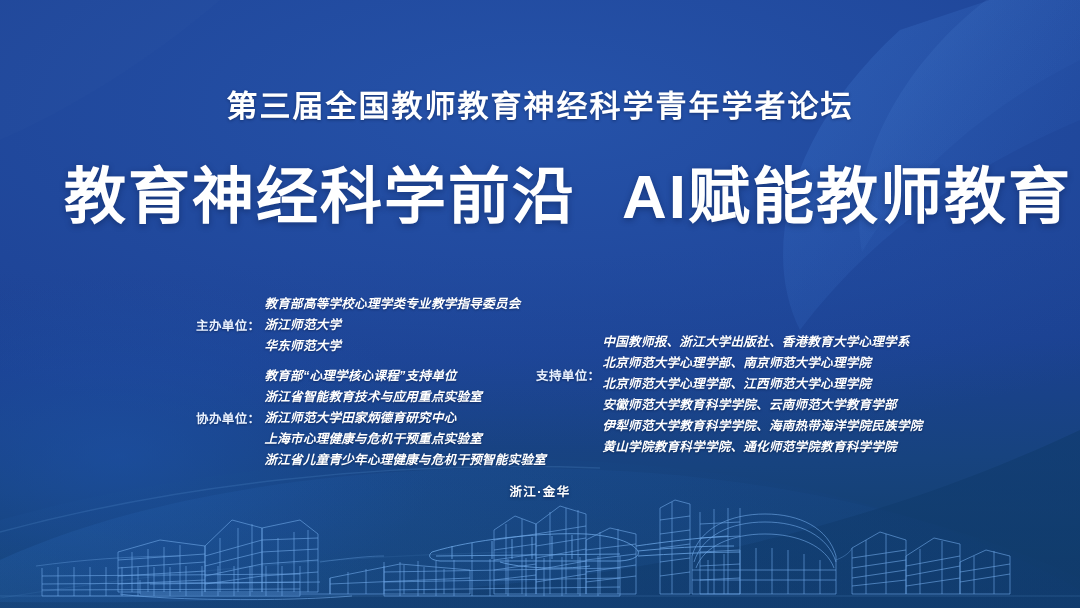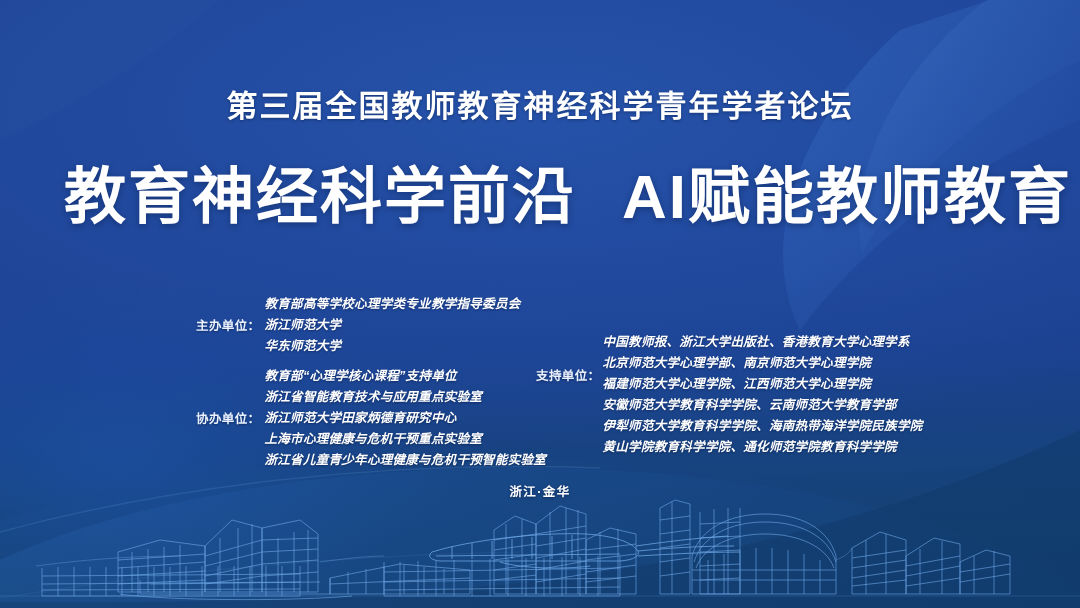--- a/index.html
+++ b/index.html
@@ -340,21 +340,21 @@
 
     </div>
 
     <div class="credit-col col-right">
       <div class="credit-block">
         <div class="credit-row">
           <span class="credit-label">支持单位：</span>
           <span class="credit-items">
             <div class="credit-line">中国教师报、浙江大学出版社、香港教育大学心理学系</div>
             <div class="credit-line">北京师范大学心理学部、南京师范大学心理学院</div>
-            <div class="credit-line">福建师范大学心理学院、江西师范大学心理学院</div>
+            <div class="credit-line">北京师范大学心理学部、江西师范大学心理学院</div>
             <div class="credit-line">安徽师范大学教育科学学院、云南师范大学教育学部</div>
             <div class="credit-line">伊犁师范大学教育科学学院、海南热带海洋学院民族学院</div>
             <div class="credit-line">黄山学院教育科学学院、通化师范学院教育科学学院</div>
           </span>
         </div>
       </div>
     </div>
 
   </div>
 

